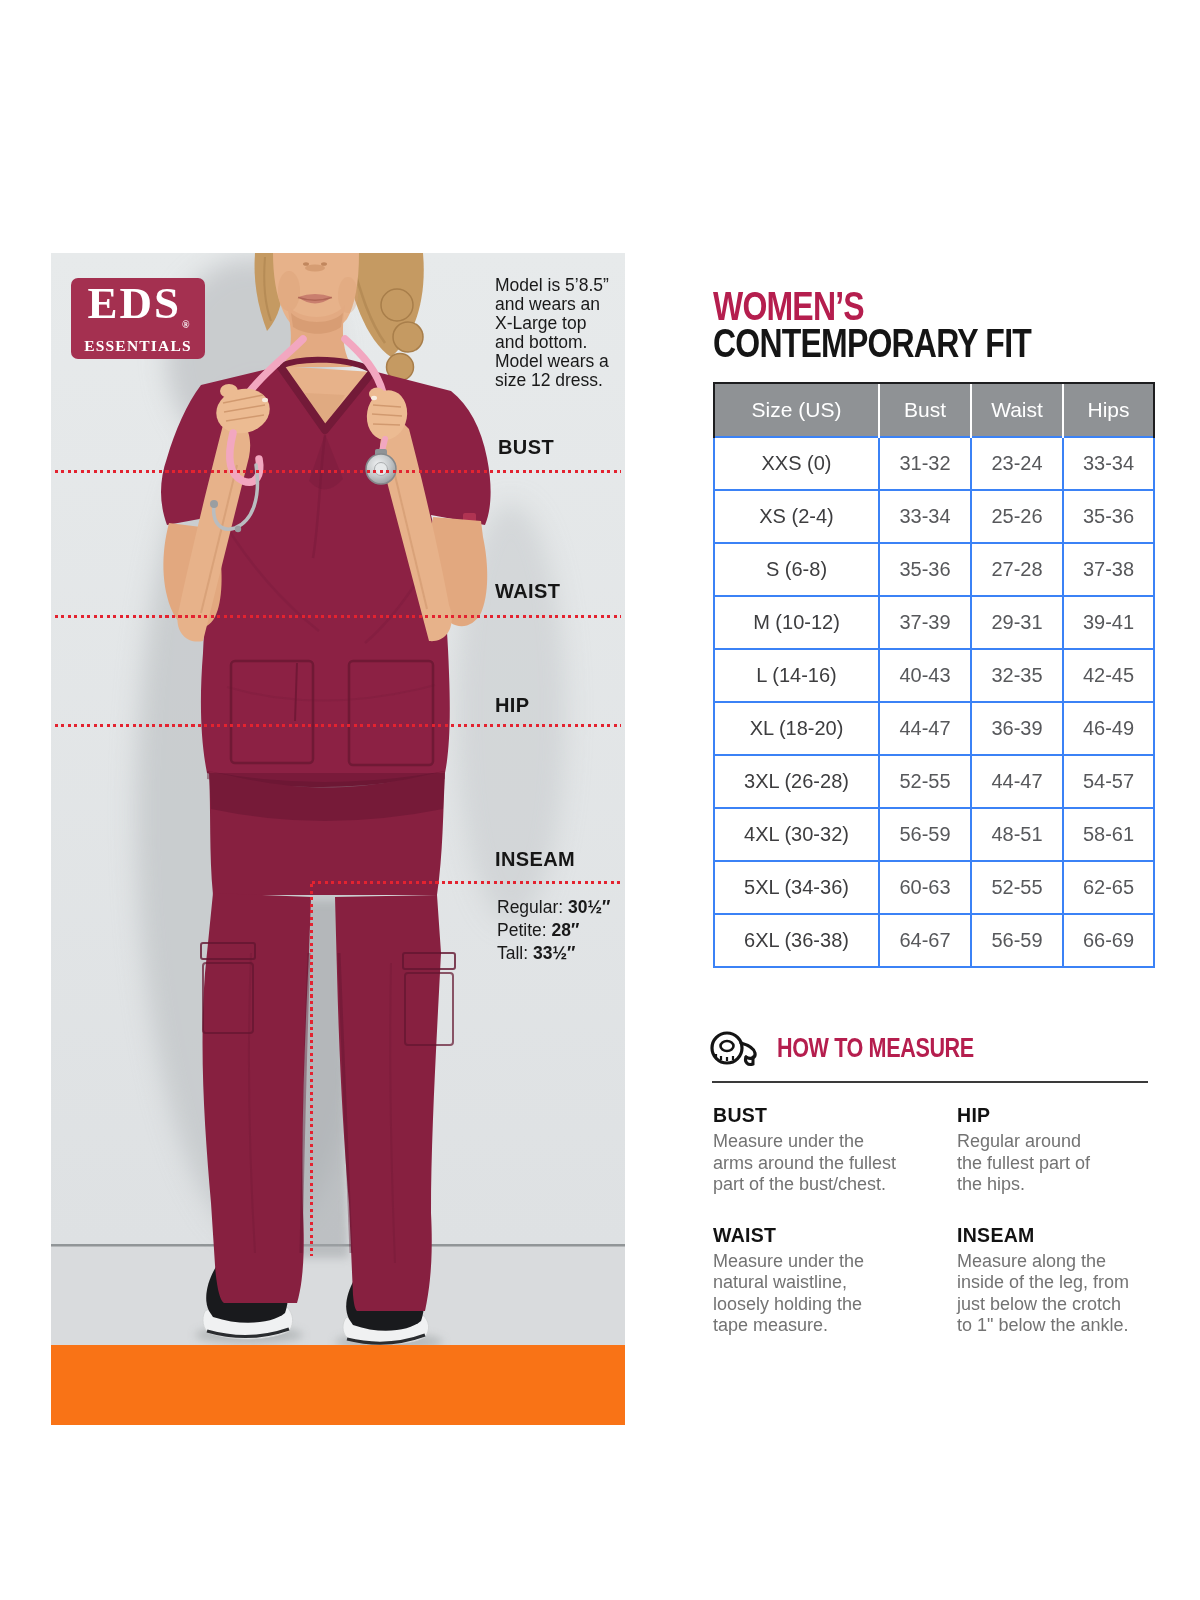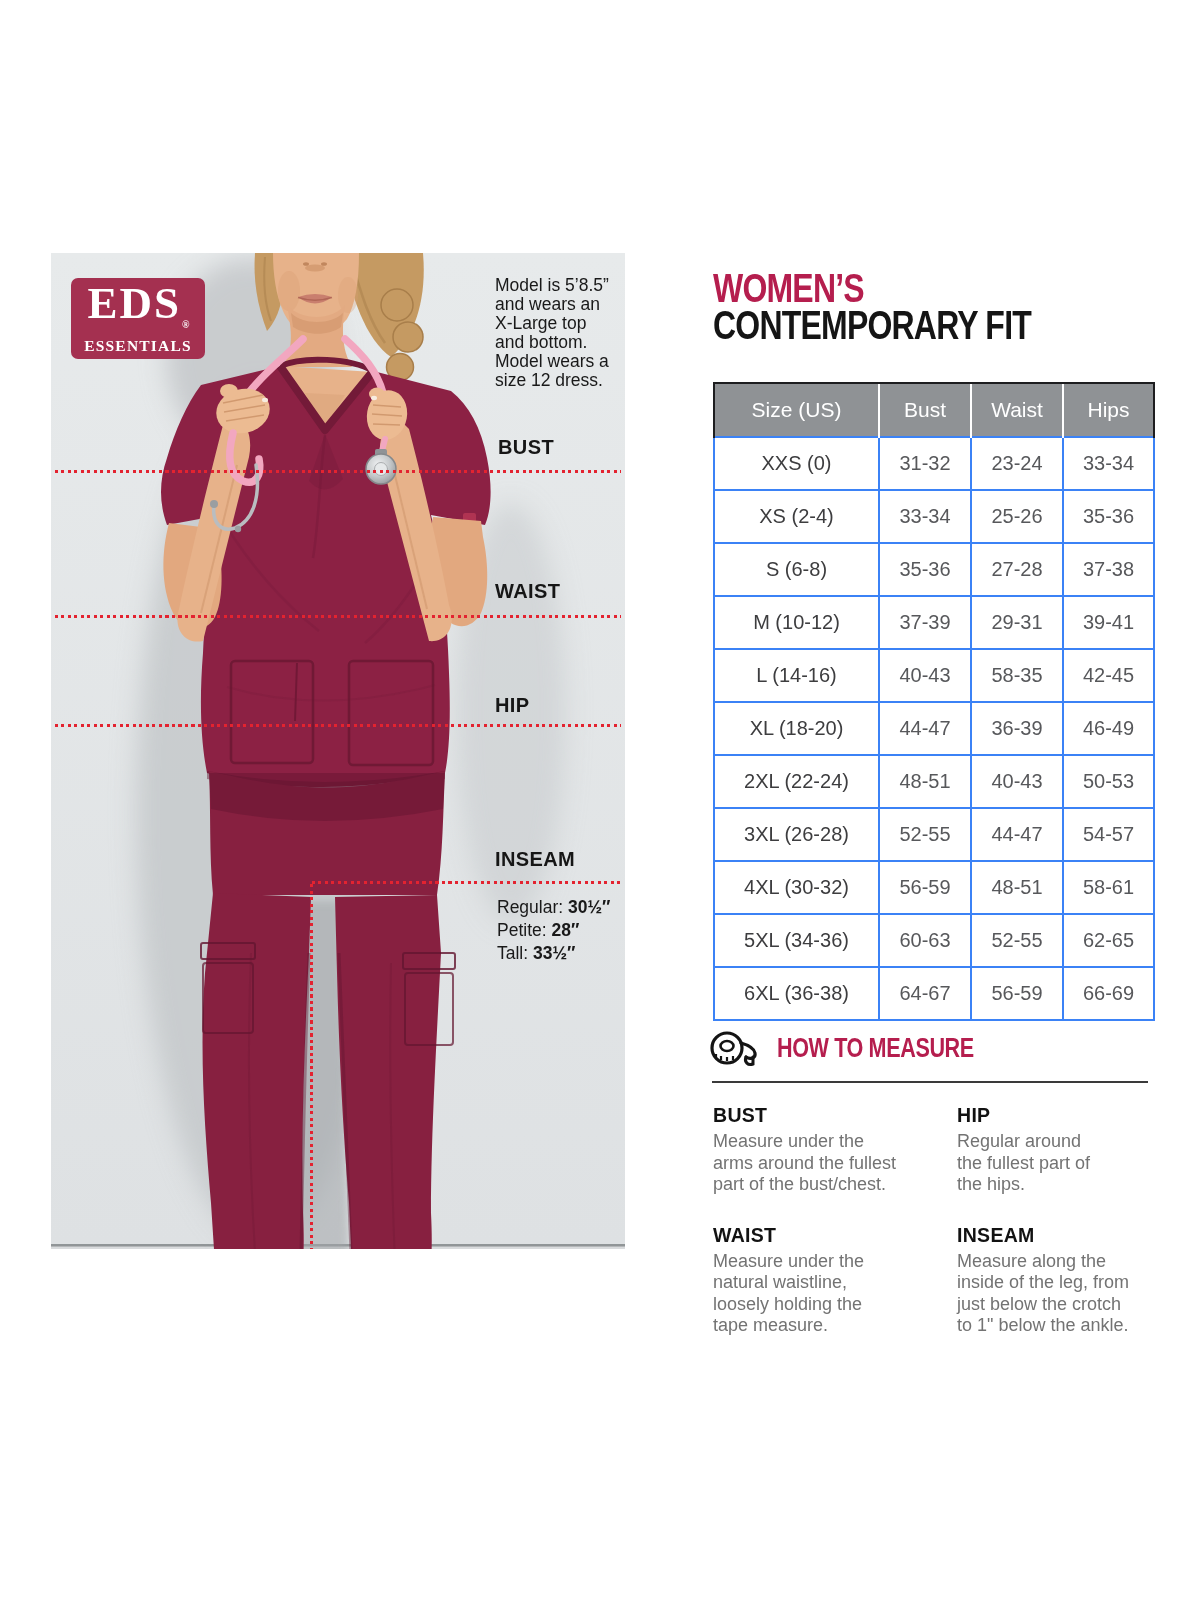--- a/index.html
+++ b/index.html
@@ -1,20 +1,20 @@
 <!DOCTYPE html>
 <html><head>
 <meta charset="utf-8">
 <style>
   html,body{margin:0;padding:0;background:#fff;}
   #page{position:relative;width:1200px;height:1600px;background:#ffffff;overflow:hidden;
         font-family:"Liberation Sans","DejaVu Sans",sans-serif;color:#1c1c1c;}
 
   
-  #photo{position:absolute;left:51px;top:253px;width:574px;height:996px;background:#f97316;overflow:hidden;}
+  #photo{position:absolute;left:51px;top:253px;width:574px;height:1172px;background:#f97316;overflow:hidden;}
   #photo svg{position:absolute;left:0;top:0;}
 
   .logo-box{position:absolute;left:20px;top:25px;width:134px;height:81px;background:#a43050;
             border-radius:7px;display:flex;flex-direction:column;align-items:center;justify-content:center;}
   .logo-brand{font-family:"Liberation Serif","DejaVu Serif",serif;font-weight:bold;color:#fff;
               font-size:45px;line-height:42px;letter-spacing:2px;}
   .logo-reg{font-size:10px;vertical-align:baseline;position:relative;top:10px;left:1px;letter-spacing:0;}
   .logo-sub{font-family:"Liberation Serif","DejaVu Serif",serif;font-weight:bold;color:#fff;
             font-size:15.5px;letter-spacing:1.2px;margin-top:1px;}
 
@@ -24,21 +24,21 @@
   .m-label{position:absolute;font-weight:bold;font-size:20px;letter-spacing:.4px;color:#161616;}
   .dot-h{position:absolute;height:3px;
          background:repeating-linear-gradient(to right,#e32330 0,#e32330 3px,transparent 3px,transparent 6.5px);}
   .dot-v{position:absolute;width:3px;
          background:repeating-linear-gradient(to bottom,#e32330 0,#e32330 3px,transparent 3px,transparent 6.5px);}
 
   .inseam-opts{position:absolute;left:446px;top:643px;font-size:17.5px;line-height:23px;color:#191919;}
   .inseam-opts b{font-weight:bold;}
 
   
-  .chart-title{position:absolute;left:713px;top:270px;}
+  .chart-title{position:absolute;left:713px;top:288px;}
   .chart-title div{font-weight:bold;font-size:41px;line-height:37px;letter-spacing:-1px;
                    transform:scaleX(.78);transform-origin:0 0;white-space:nowrap;}
   .t1{color:#b51e4e;}
   .t2{color:#151515;}
 
   table.size-table{position:absolute;left:713px;top:382px;border-collapse:collapse;table-layout:fixed;width:440px;padding-left:8px;}
   .size-table th{background:#8f9295;color:#fff;font-weight:500;font-size:21px;height:50px;
                  border-left:2px solid #fff;border-top:2px solid #1d1d1f;}
   .size-table th:first-child{border-left:2px solid #1d1d1f;}
   .size-table th:last-child{border-right:2px solid #1d1d1f;}
@@ -290,34 +290,28 @@
         </tr>
       <tr>
           <td class="c-size">M (10-12)</td>
           <td class="c-num">37-39</td>
           <td class="c-num">29-31</td>
           <td class="c-num">39-41</td>
         </tr>
       <tr>
           <td class="c-size">L (14-16)</td>
           <td class="c-num">40-43</td>
-          <td class="c-num">58-35</td>
+          <td class="c-num">32-35</td>
           <td class="c-num">42-45</td>
         </tr>
       <tr>
           <td class="c-size">XL (18-20)</td>
           <td class="c-num">44-47</td>
           <td class="c-num">36-39</td>
           <td class="c-num">46-49</td>
-        </tr>
-      <tr>
-          <td class="c-size">2XL (22-24)</td>
-          <td class="c-num">48-51</td>
-          <td class="c-num">40-43</td>
-          <td class="c-num">50-53</td>
         </tr>
       <tr>
           <td class="c-size">3XL (26-28)</td>
           <td class="c-num">52-55</td>
           <td class="c-num">44-47</td>
           <td class="c-num">54-57</td>
         </tr>
       <tr>
           <td class="c-size">4XL (30-32)</td>
           <td class="c-num">56-59</td>

